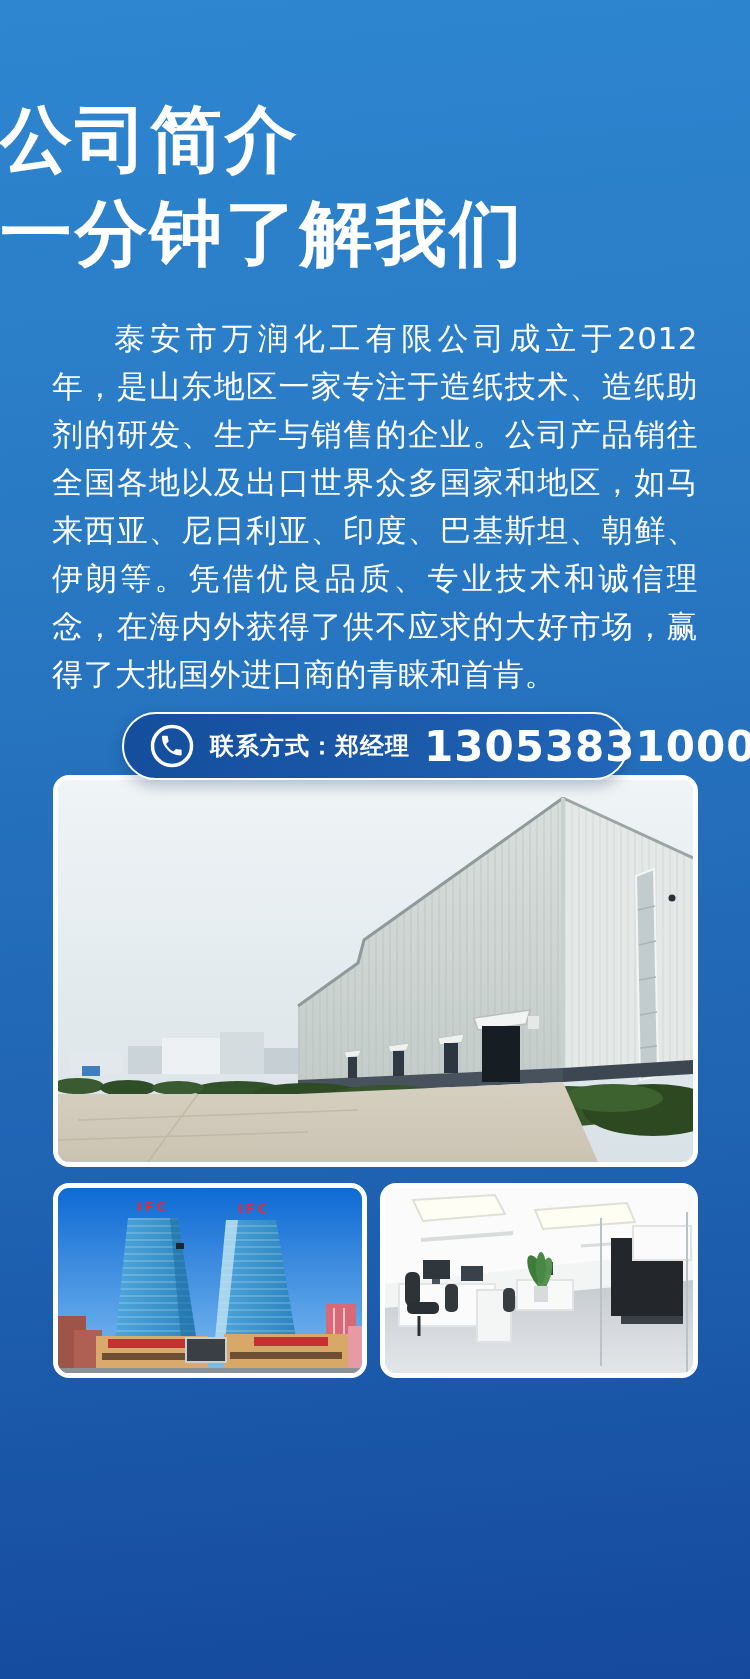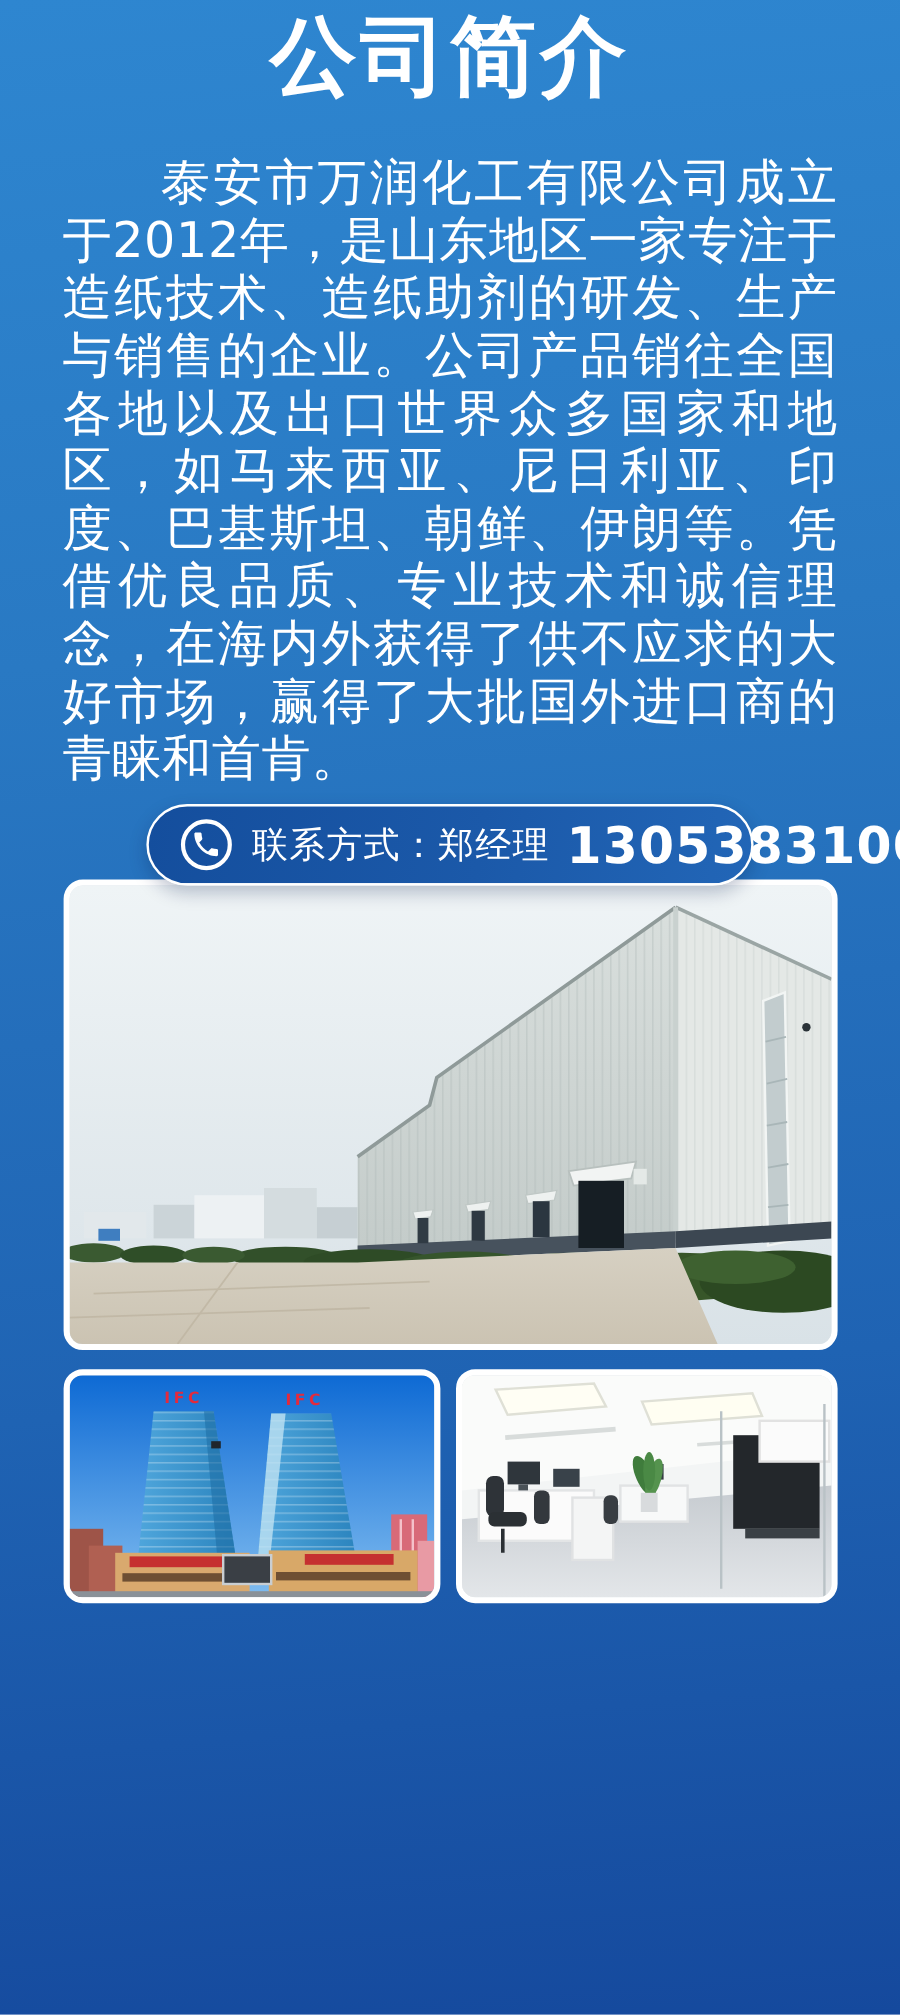--- a/index.html
+++ b/index.html
@@ -3,57 +3,58 @@
 <meta charset="utf-8">
 <style>
   html,body{margin:0;padding:0;}
   .page{
     position:relative;
     width:750px;height:1679px;
     background:linear-gradient(175deg,#2E86D0 0%,#2979C3 32%,#1F63B3 68%,#15499D 100%);
     font-family:"DejaVu Sans","Liberation Sans",sans-serif;
     overflow:hidden;
   }
-  .title-block{text-align:center;color:#FFFFFF;}
+  .title-block{padding-top:92px;text-align:left;color:#FFFFFF;}
   .title-line{font-size:72px;line-height:94px;font-weight:900;letter-spacing:3px;}
   .about{margin:34px 52px 0 52px;color:#FFFFFF;}
   .about p{
-    margin:0;font-size:41px;line-height:48px;letter-spacing:0.5px;
+    margin:0;font-size:31px;line-height:48px;letter-spacing:0.5px;
     text-align:justify;text-justify:inter-character;text-indent:2em;
   }
   .contact-pill{
     position:relative;z-index:2;
     width:506px;height:68px;margin:14px auto 0 auto;
     border:2px solid #FFFFFF;border-radius:40px;
     background:linear-gradient(97deg,#144E9D 0%,#1B59A9 55%,#2266B7 100%);
     box-shadow:0 6px 14px rgba(0,25,70,0.25);
     display:flex;align-items:center;padding-left:26px;box-sizing:border-box;
     color:#FFFFFF;
   }
   .phone-badge{width:44px;height:44px;flex:0 0 44px;margin-right:16px;}
-  .contact-text{font-size:30px;letter-spacing:1px;white-space:nowrap;}
+  .contact-text{font-size:24px;letter-spacing:1px;white-space:nowrap;font-weight:bold;}
   .contact-number{font-size:42px;font-weight:800;letter-spacing:1px;margin-left:14px;white-space:nowrap;}
   .photo-card{
     position:relative;z-index:1;
     border:5px solid #FFFFFF;border-radius:16px;overflow:hidden;
     background:#DDE5EA;font-size:0;line-height:0;
   }
   .photo-large{width:635px;height:382px;margin:-5px auto 0 auto;}
   .photo-row{width:645px;margin:16px auto 0 auto;display:flex;justify-content:space-between;}
   .photo-small-left{width:304px;height:185px;}
   .photo-small-right{width:308px;height:185px;}
   svg{display:block;}
 </style>
 </head>
 <body>
 
 <div class="page">
 
   <div class="title-block">
     <div class="title-line">公司简介</div>
+    <div class="title-line">一分钟了解我们</div>
   </div>
 
   <div class="about">
     <p>泰安市万润化工有限公司成立于2012年，是山东地区一家专注于造纸技术、造纸助剂的研发、生产与销售的企业。公司产品销往全国各地以及出口世界众多国家和地区，如马来西亚、尼日利亚、印度、巴基斯坦、朝鲜、伊朗等。凭借优良品质、专业技术和诚信理念，在海内外获得了供不应求的大好市场，赢得了大批国外进口商的青睐和首肯。</p>
   </div>
 
   <div class="contact-pill">
     <svg class="phone-badge" viewBox="0 0 44 44">
       <circle cx="22" cy="22" r="19.5" fill="none" stroke="#FFFFFF" stroke-width="3.5"></circle>
       <path fill="#FFFFFF" transform="translate(10,10) scale(0.98)" d="M6.54 10.79c1.55 3.04 4.04 5.53 7.08 7.08l2.36-2.36c.29-.29.72-.39 1.1-.26 1.21.4 2.51.62 3.85.62.66 0 1.2.54 1.2 1.2v3.73c0 .66-.54 1.2-1.2 1.2C10.85 22 2 13.15 2 2.93c0-.66.54-1.2 1.2-1.2h3.74c.66 0 1.2.54 1.2 1.2 0 1.34.22 2.64.62 3.85.12.38.03.8-.27 1.1l-2.35 2.37z"></path>

